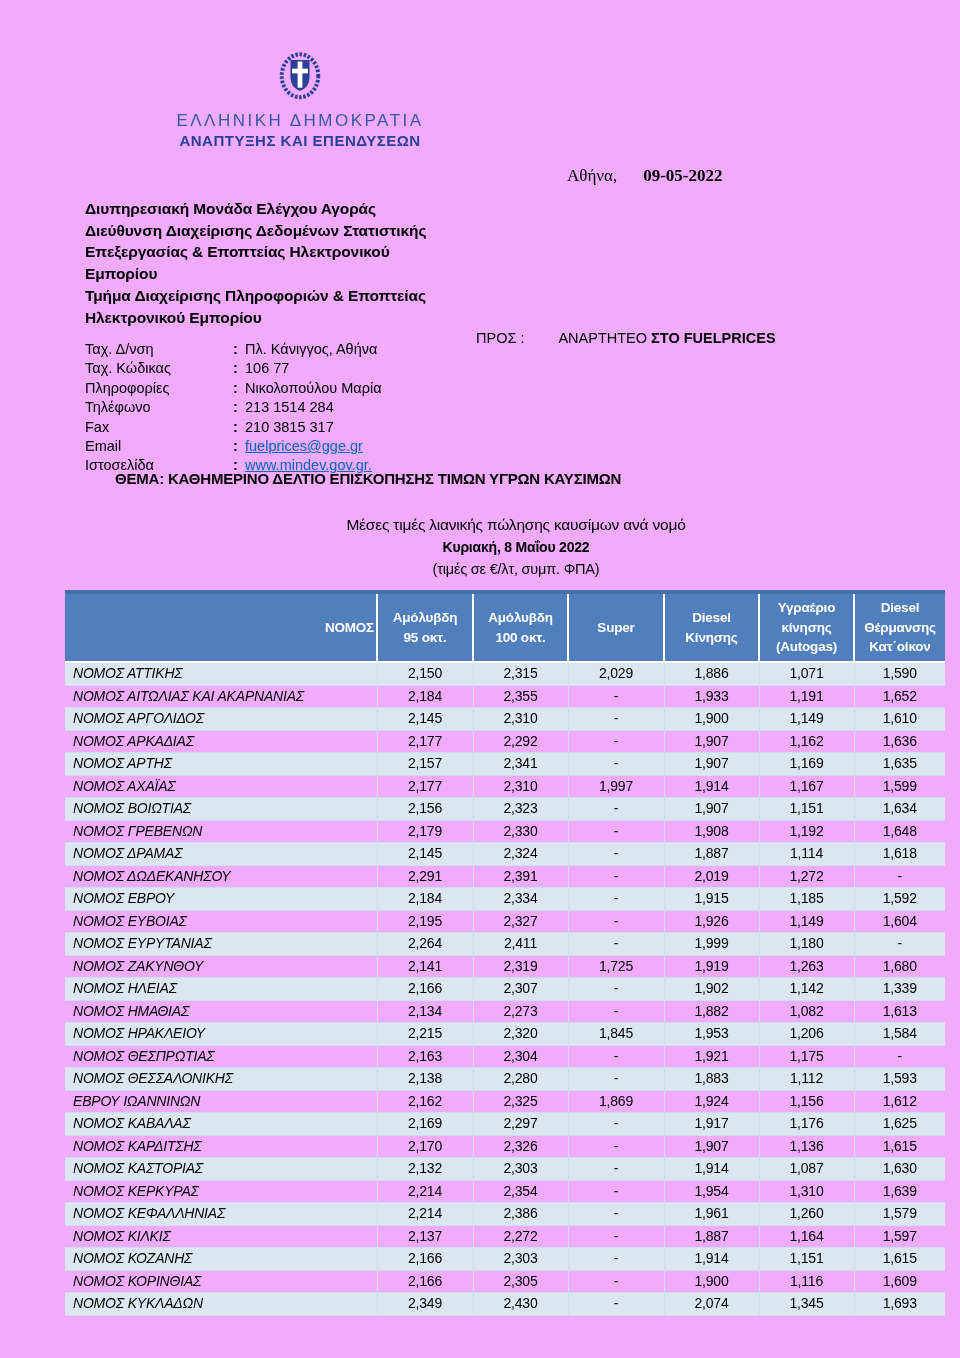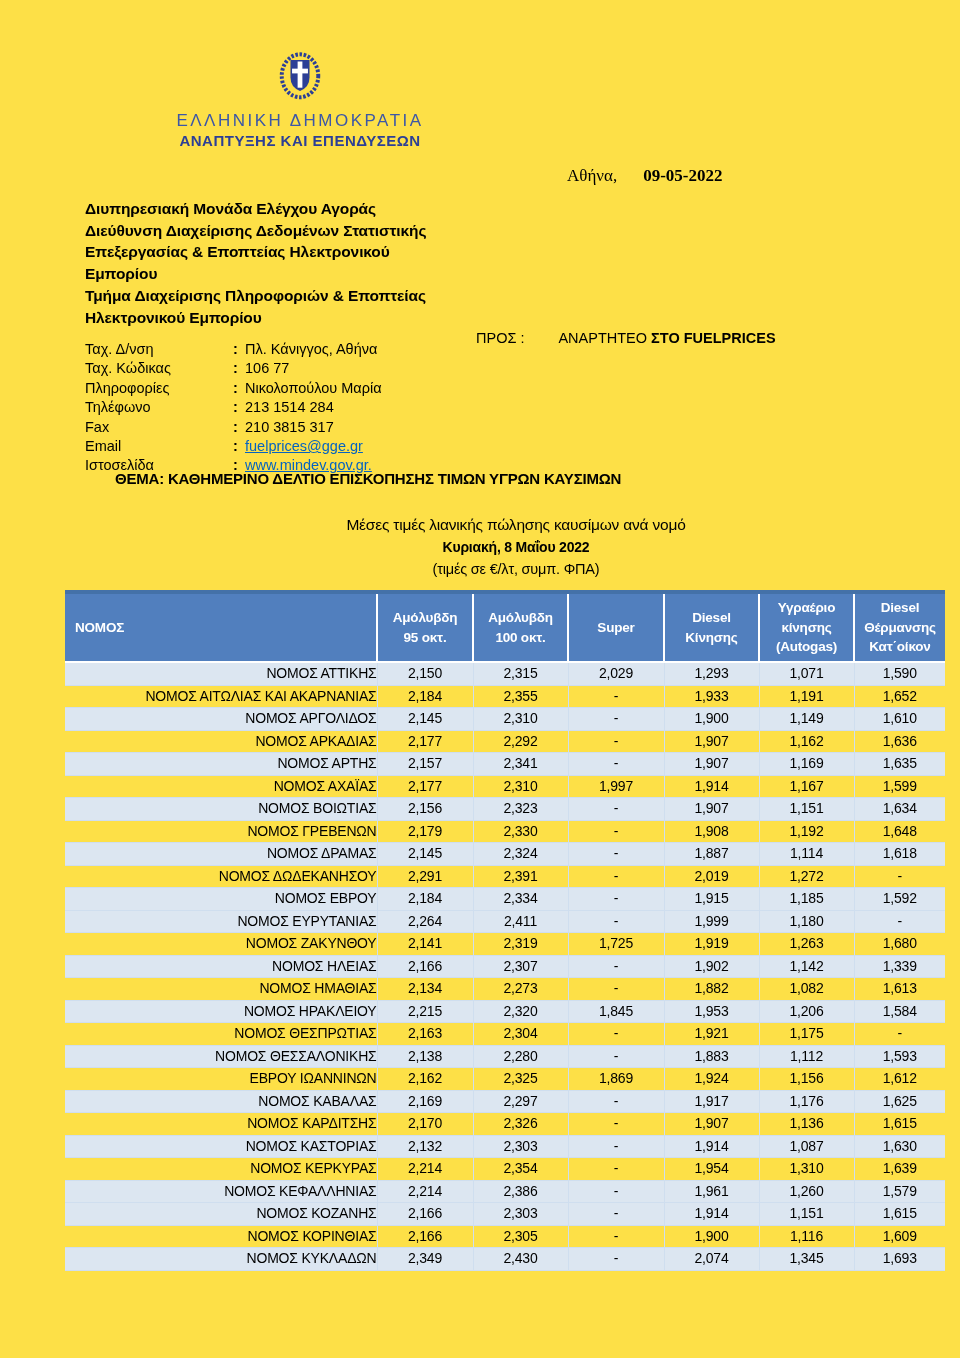--- a/index.html
+++ b/index.html
@@ -1,19 +1,19 @@
 <!DOCTYPE html>
 <html lang="el"><head>
 <meta charset="utf-8">
 <style>
   html,body{margin:0;padding:0;background:#ffffff;}
   #page{
     position:relative;
     width:960px;height:1358px;
-    background:#fde047;
+    background:#f0abfc;
     font-family:"Liberation Sans", sans-serif;
     color:#000;
     overflow:hidden;
   }
 
   
   .masthead{position:absolute;left:0;top:48px;width:600px;text-align:center;}
   .emblem{display:block;margin:0 auto;}
   .republic{margin-top:9px;font-size:17px;letter-spacing:2.5px;color:#3c57a7;font-weight:500;}
   .ministry1{margin-top:4px;font-size:15px;font-weight:bold;color:#2c3f96;letter-spacing:.5px;}
@@ -52,28 +52,28 @@
     border-collapse:collapse;table-layout:fixed;
     font-size:14px;letter-spacing:-0.2px;
   }
   table.prices thead th{
     background:#517fbe;color:#fff;font-weight:bold;font-size:13.5px;
     height:67px;vertical-align:middle;text-align:center;line-height:1.45;
     border-top:4px solid #4471a8;border-bottom:2px solid #ffffff;
     padding:0 2px;
   }
   table.prices thead th + th{border-left:2px solid #ffffff;}
-  table.prices thead th.name-col{text-align:left;padding-left:10px;}
+  table.prices thead th.name-col{text-align:right;padding-left:10px;}
   table.prices tbody td{
     height:21.5px;line-height:21.5px;padding:0;
     border-bottom:1px solid #cfdeef;
     text-align:center;white-space:nowrap;overflow:hidden;
   }
   table.prices tbody td + td{border-left:1px solid #cfdeef;}
-  table.prices tbody td.name-col{text-align:right;}
+  table.prices tbody td.name-col{text-align:left;padding-left:8px;font-style:italic;}
   table.prices tbody tr.alt td{background:#dce6f1;}
 </style>
 </head>
 <body>
 
 <div id="page">
 
   <div class="masthead">
     <svg class="emblem" width="48" height="54" viewBox="0 0 60 68" aria-hidden="true">
       <ellipse cx="30" cy="35" rx="23" ry="27" fill="none" stroke="#2c3f96" stroke-width="5" stroke-dasharray="3.2 2.1"></ellipse>
@@ -168,21 +168,21 @@
           <th class="num-col">Υγραέριο<br>κίνησης<br>(Autogas)</th>
           <th class="num-col">Diesel<br>Θέρμανσης<br>Κατ΄οίκον</th>
         </tr>
       </thead>
     <tbody>
         <tr class="alt">
           <td class="name-col">ΝΟΜΟΣ ΑΤΤΙΚΗΣ</td>
           <td class="num-col">2,150</td>
           <td class="num-col">2,315</td>
           <td class="num-col">2,029</td>
-          <td class="num-col">1,293</td>
+          <td class="num-col">1,886</td>
           <td class="num-col">1,071</td>
           <td class="num-col">1,590</td>
         </tr>
         <tr>
           <td class="name-col">ΝΟΜΟΣ ΑΙΤΩΛΙΑΣ ΚΑΙ ΑΚΑΡΝΑΝΙΑΣ</td>
           <td class="num-col">2,184</td>
           <td class="num-col">2,355</td>
           <td class="num-col">-</td>
           <td class="num-col">1,933</td>
           <td class="num-col">1,191</td>
@@ -262,20 +262,29 @@
         </tr>
         <tr class="alt">
           <td class="name-col">ΝΟΜΟΣ ΕΒΡΟΥ</td>
           <td class="num-col">2,184</td>
           <td class="num-col">2,334</td>
           <td class="num-col">-</td>
           <td class="num-col">1,915</td>
           <td class="num-col">1,185</td>
           <td class="num-col">1,592</td>
         </tr>
+        <tr>
+          <td class="name-col">ΝΟΜΟΣ ΕΥΒΟΙΑΣ</td>
+          <td class="num-col">2,195</td>
+          <td class="num-col">2,327</td>
+          <td class="num-col">-</td>
+          <td class="num-col">1,926</td>
+          <td class="num-col">1,149</td>
+          <td class="num-col">1,604</td>
+        </tr>
         <tr class="alt">
           <td class="name-col">ΝΟΜΟΣ ΕΥΡΥΤΑΝΙΑΣ</td>
           <td class="num-col">2,264</td>
           <td class="num-col">2,411</td>
           <td class="num-col">-</td>
           <td class="num-col">1,999</td>
           <td class="num-col">1,180</td>
           <td class="num-col">-</td>
         </tr>
         <tr>
@@ -379,20 +388,29 @@
         </tr>
         <tr class="alt">
           <td class="name-col">ΝΟΜΟΣ ΚΕΦΑΛΛΗΝΙΑΣ</td>
           <td class="num-col">2,214</td>
           <td class="num-col">2,386</td>
           <td class="num-col">-</td>
           <td class="num-col">1,961</td>
           <td class="num-col">1,260</td>
           <td class="num-col">1,579</td>
         </tr>
+        <tr>
+          <td class="name-col">ΝΟΜΟΣ ΚΙΛΚΙΣ</td>
+          <td class="num-col">2,137</td>
+          <td class="num-col">2,272</td>
+          <td class="num-col">-</td>
+          <td class="num-col">1,887</td>
+          <td class="num-col">1,164</td>
+          <td class="num-col">1,597</td>
+        </tr>
         <tr class="alt">
           <td class="name-col">ΝΟΜΟΣ ΚΟΖΑΝΗΣ</td>
           <td class="num-col">2,166</td>
           <td class="num-col">2,303</td>
           <td class="num-col">-</td>
           <td class="num-col">1,914</td>
           <td class="num-col">1,151</td>
           <td class="num-col">1,615</td>
         </tr>
         <tr>

